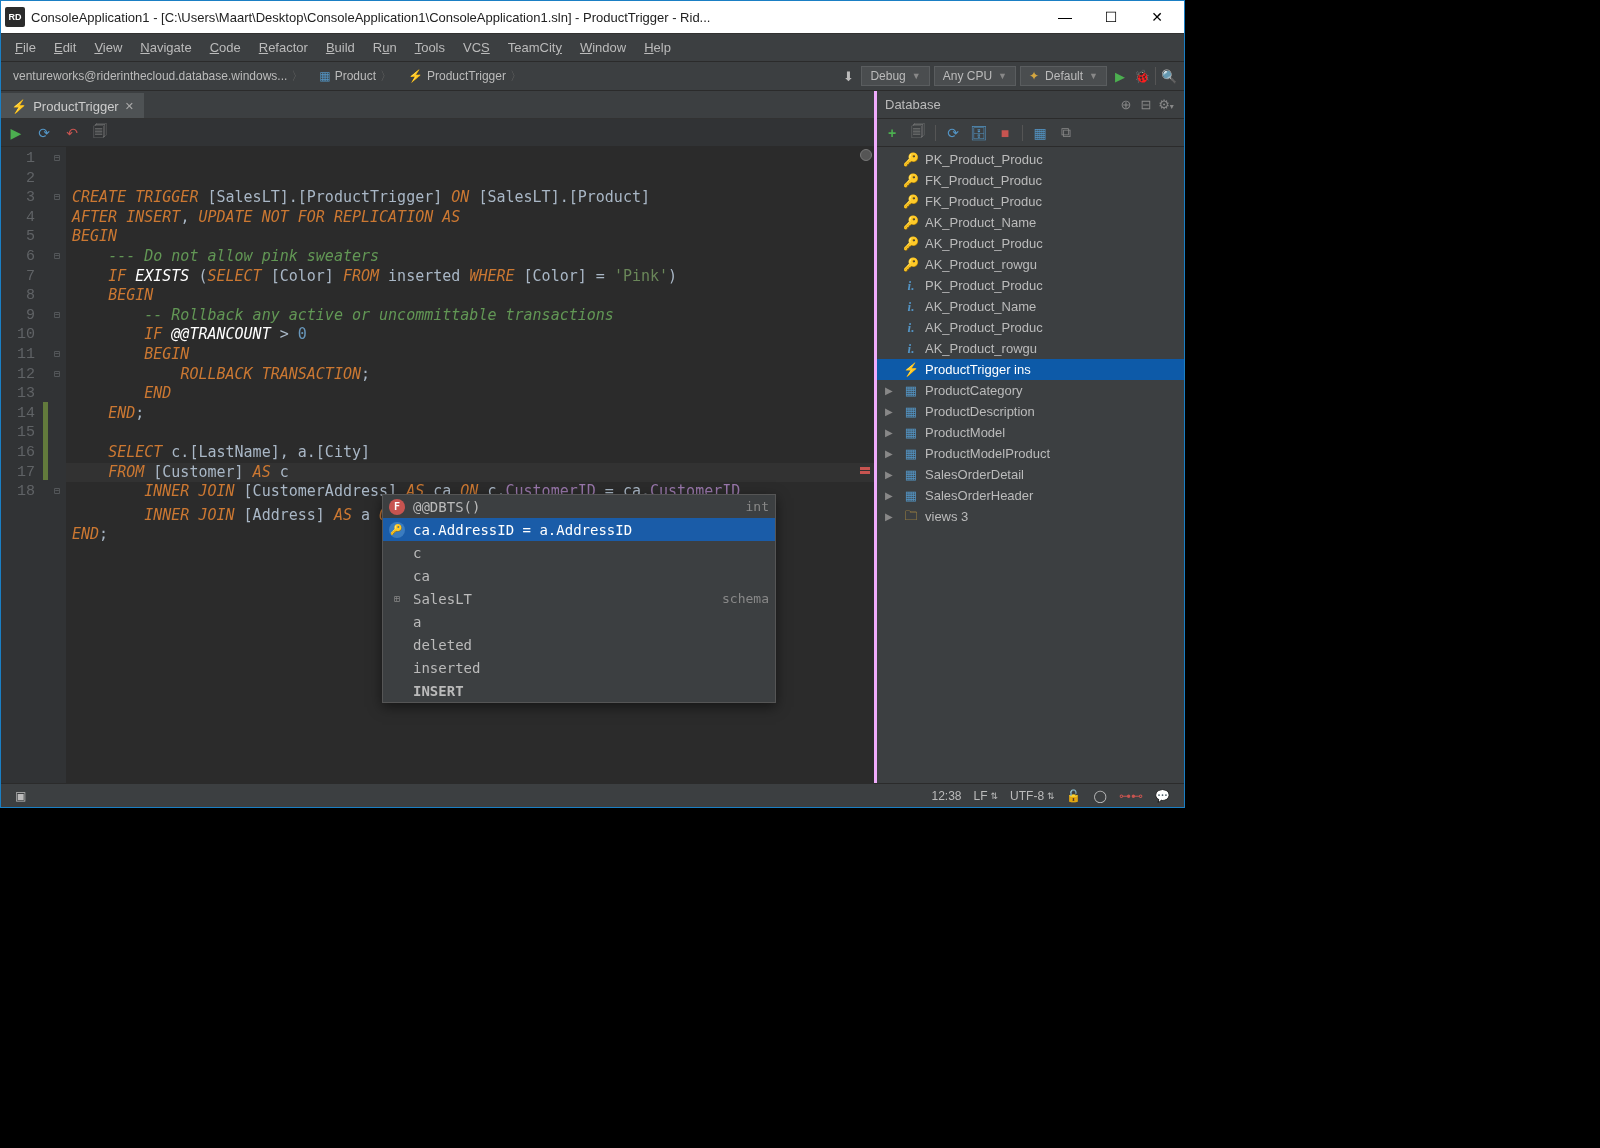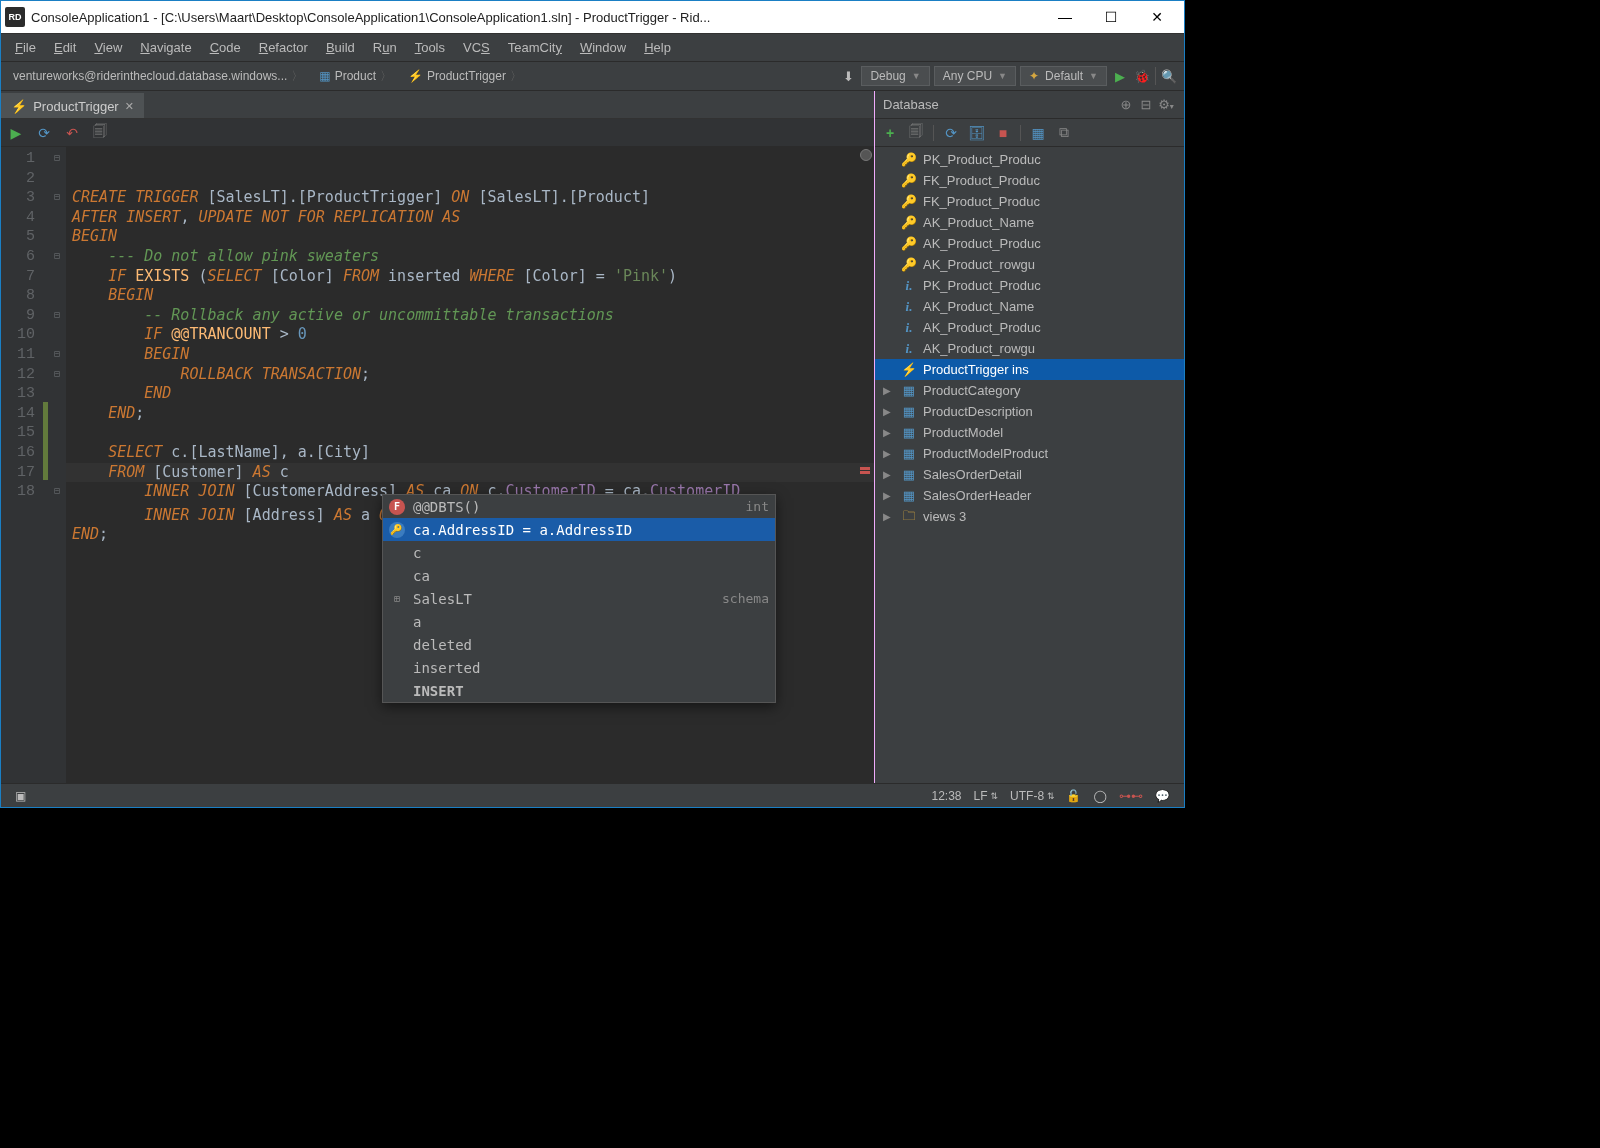--- a/index.html
+++ b/index.html
@@ -36,33 +36,33 @@
 .fold-gutter div { height:19.6px; display:flex; align-items:center; justify-content:center; font-size:10px;}
 .code { flex:1; background:#2b2b2b; color:#a9b7c6; padding:2px 6px; position:relative; white-space:pre; overflow:hidden;}
 .change-strip { width:5px; background:#313335;}
 .change-strip div { height:19.6px;}
 .changed { background:#627a3c;}
 .kw { color:#cc7832;font-style:italic;}
 .id { color:#9876aa;}
 .cm2 { color:#629755; font-style:italic;}
 .str { color:#6a8759;}
 .num { color:#6897bb;}
-.sys { color:#fdba74; }
+.sys { color:#ffffff; font-style:italic;}
 .hl-line { position:absolute; left:0; right:0; height:19.6px; background:#323232; z-index:0;}
 .code pre { position:relative; z-index:1;}
 .caret { position:absolute; width:1px; height:18px; background:#bbb; z-index:2;}
 .autocomplete { position:absolute; left:382px; top:494px; width:394px; background:#3c3f41;border:1px solid #555; z-index:20; box-shadow:0 4px 12px rgba(0,0,0,0.5);}
 .ac-row { height:23px; display:flex; align-items:center; padding:0 6px; color:#bbb; font-family:Consolas,monospace; font-size:14px; gap:8px;}
 .ac-row.sel { background:#1a5ca8; color:#fff;}
 .ac-row .type { margin-left:auto; color:#888; font-size:13px;}
 .ac-icon { width:16px; height:16px; display:flex; align-items:center; justify-content:center; font-size:10px; border-radius:8px;}
 .ac-f { background:#c75450; color:#fff; font-weight:bold;}
 .ac-k { background:#3b7cbf; color:#fff;}
 .ac-sc { color:#888;}
-.database-pane { width:310px; background:#3c3f41; border-left:1px solid #f0abfc; display:flex; flex-direction:column;}
+.database-pane { width:310px; background:#3c3f41; border-left:3px solid #f0abfc; display:flex; flex-direction:column;}
 .db-header { height:28px; display:flex; align-items:center; padding:0 8px; color:#bbb; font-size:13px; border-bottom:1px solid #2b2b2b;}
 .db-header .sp { flex:1;}
 .db-header .ic { width:20px; text-align:center; color:#888; font-size:13px;}
 .db-toolbar { height:28px; display:flex; align-items:center; padding:0 6px; gap:8px; border-bottom:1px solid #2b2b2b;}
 .db-toolbar .ic { width:18px; height:18px; display:flex; align-items:center; justify-content:center; font-size:14px; color:#888;}
 .db-tree { flex:1; overflow:hidden; font-size:13px; color:#bbb; padding:2px 0;}
 .db-row { height:21px; display:flex; align-items:center; padding-left:26px; gap:6px; white-space:nowrap;}
 .db-row.sel { background:#0d5aa8; color:#fff;}
 .db-row .exp { width:12px; color:#888; font-size:10px;}
 .db-row .ico { width:16px; text-align:center;}

